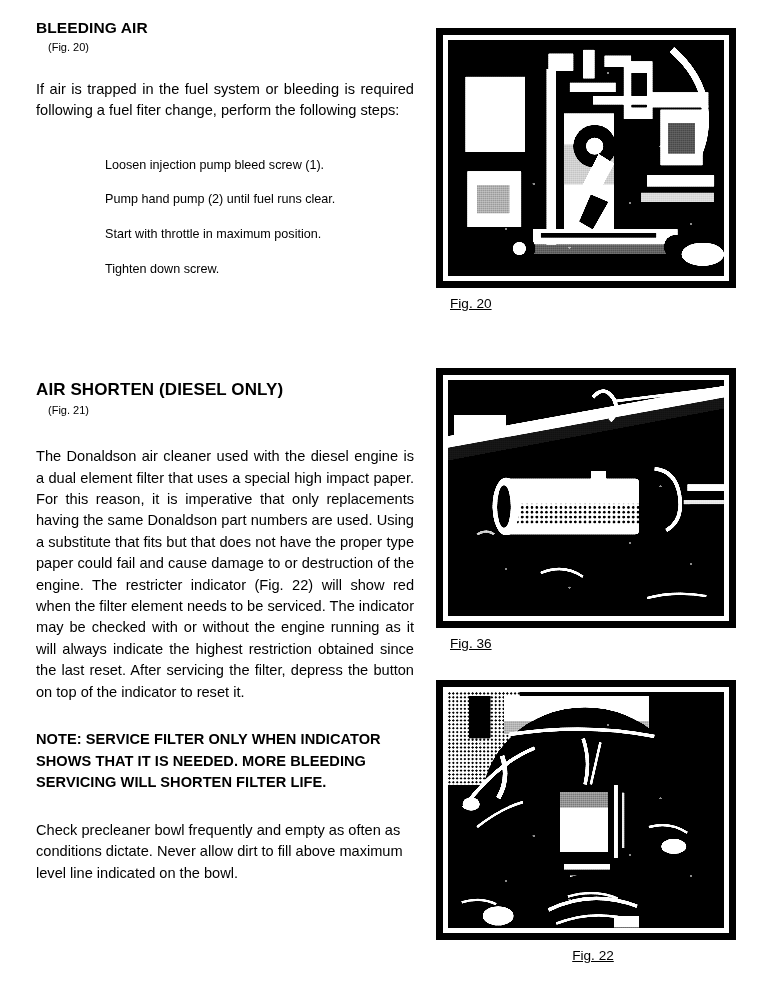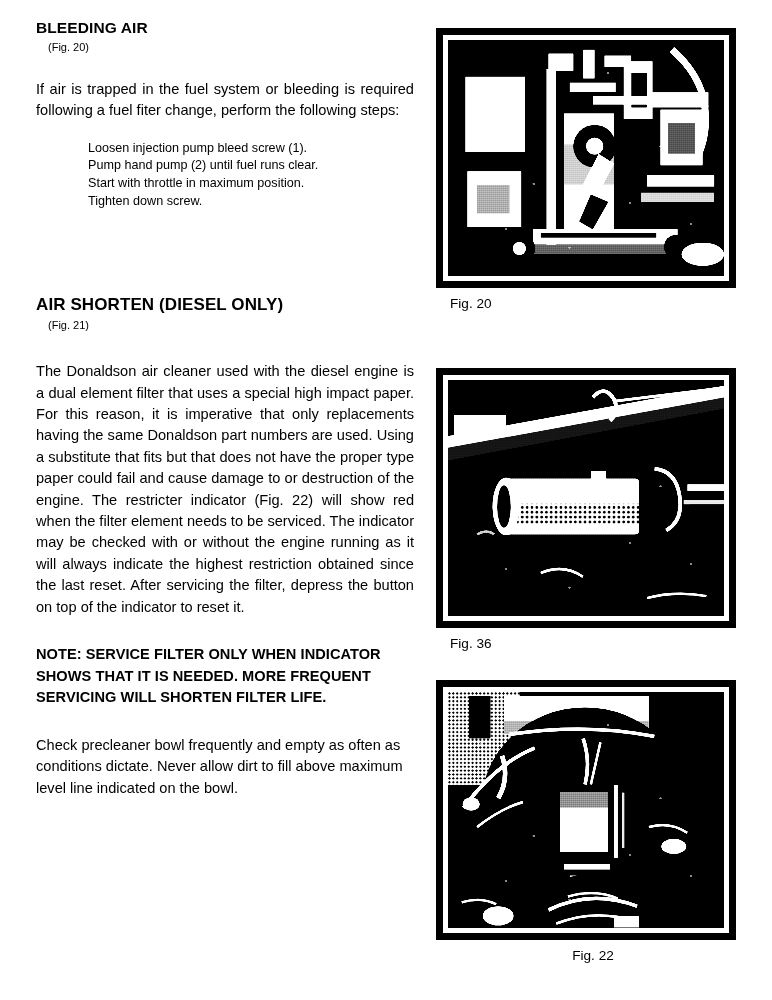--- a/index.html
+++ b/index.html
@@ -65,39 +65,39 @@
   }
 
   .steps {
     margin: 0;
     padding: 0;
     list-style: none;
   }
   .steps li {
     font-size: 12.6px;
     line-height: 17.6px;
-    margin: 0;
+    margin: 17px;
     white-space: nowrap;
   }
 
   .sp-22 { height: 22px; }
   .sp-18 { height: 18px; }
   .sp-26 { height: 26px; }
   .sp-42 { height: 42px; }
 
   .steps-wrap { padding-left: 52px; }
 
   
   .fig-col {
     position: absolute;
     left: 436px;
     top: 0;
     width: 302px;
   }
-  .figure { position: absolute; left: 0; width: 300px; }
+  .figure { position: absolute; left: 0; width: 300px; text-decoration: underline; }
 
   .frame {
     border: 7px solid #000000;
     background: #ffffff;
     padding: 5px;
     box-sizing: border-box;
     width: 300px;
     height: 260px;
   }
   .frame-inner {
@@ -177,21 +177,21 @@
 
     <h2 class="section-head big">AIR SHORTEN (DIESEL ONLY)</h2>
     <p class="fig-ref">(Fig. 21)</p>
 
     <div class="sp-26"></div>
 
     <p class="body-par">The Donaldson air cleaner used with the diesel engine is a dual element filter that uses a special high impact paper.  For this reason, it is imperative that only replacements having the same Donaldson part numbers are used.  Using a substitute that fits but that does not have the proper type paper could fail and cause damage to or destruction of the engine.  The restricter indicator (Fig. 22) will show red when the filter element needs to be serviced.  The indicator may be checked with or without the engine running as it will always indicate the highest restriction obtained since the last reset.  After servicing the filter, depress the button on top of the indicator to reset it.</p>
 
     <div class="sp-26"></div>
 
-    <p class="note-par">NOTE:  SERVICE FILTER ONLY WHEN INDICATOR SHOWS THAT IT IS NEEDED.  MORE FREQUENT SERVICING WILL SHORTEN FILTER LIFE.</p>
+    <p class="note-par">NOTE:  SERVICE FILTER ONLY WHEN INDICATOR SHOWS THAT IT IS NEEDED.  MORE BLEEDING SERVICING WILL SHORTEN FILTER LIFE.</p>
 
     <div class="sp-26"></div>
 
     <p class="body-par nojust">Check precleaner bowl frequently and empty as often as conditions dictate.  Never allow dirt to fill above maximum level line indicated on the bowl.</p>
   </div>
 
   <div class="fig-col">
 
     <div class="figure" style="top:28px;">
       <div class="frame">

